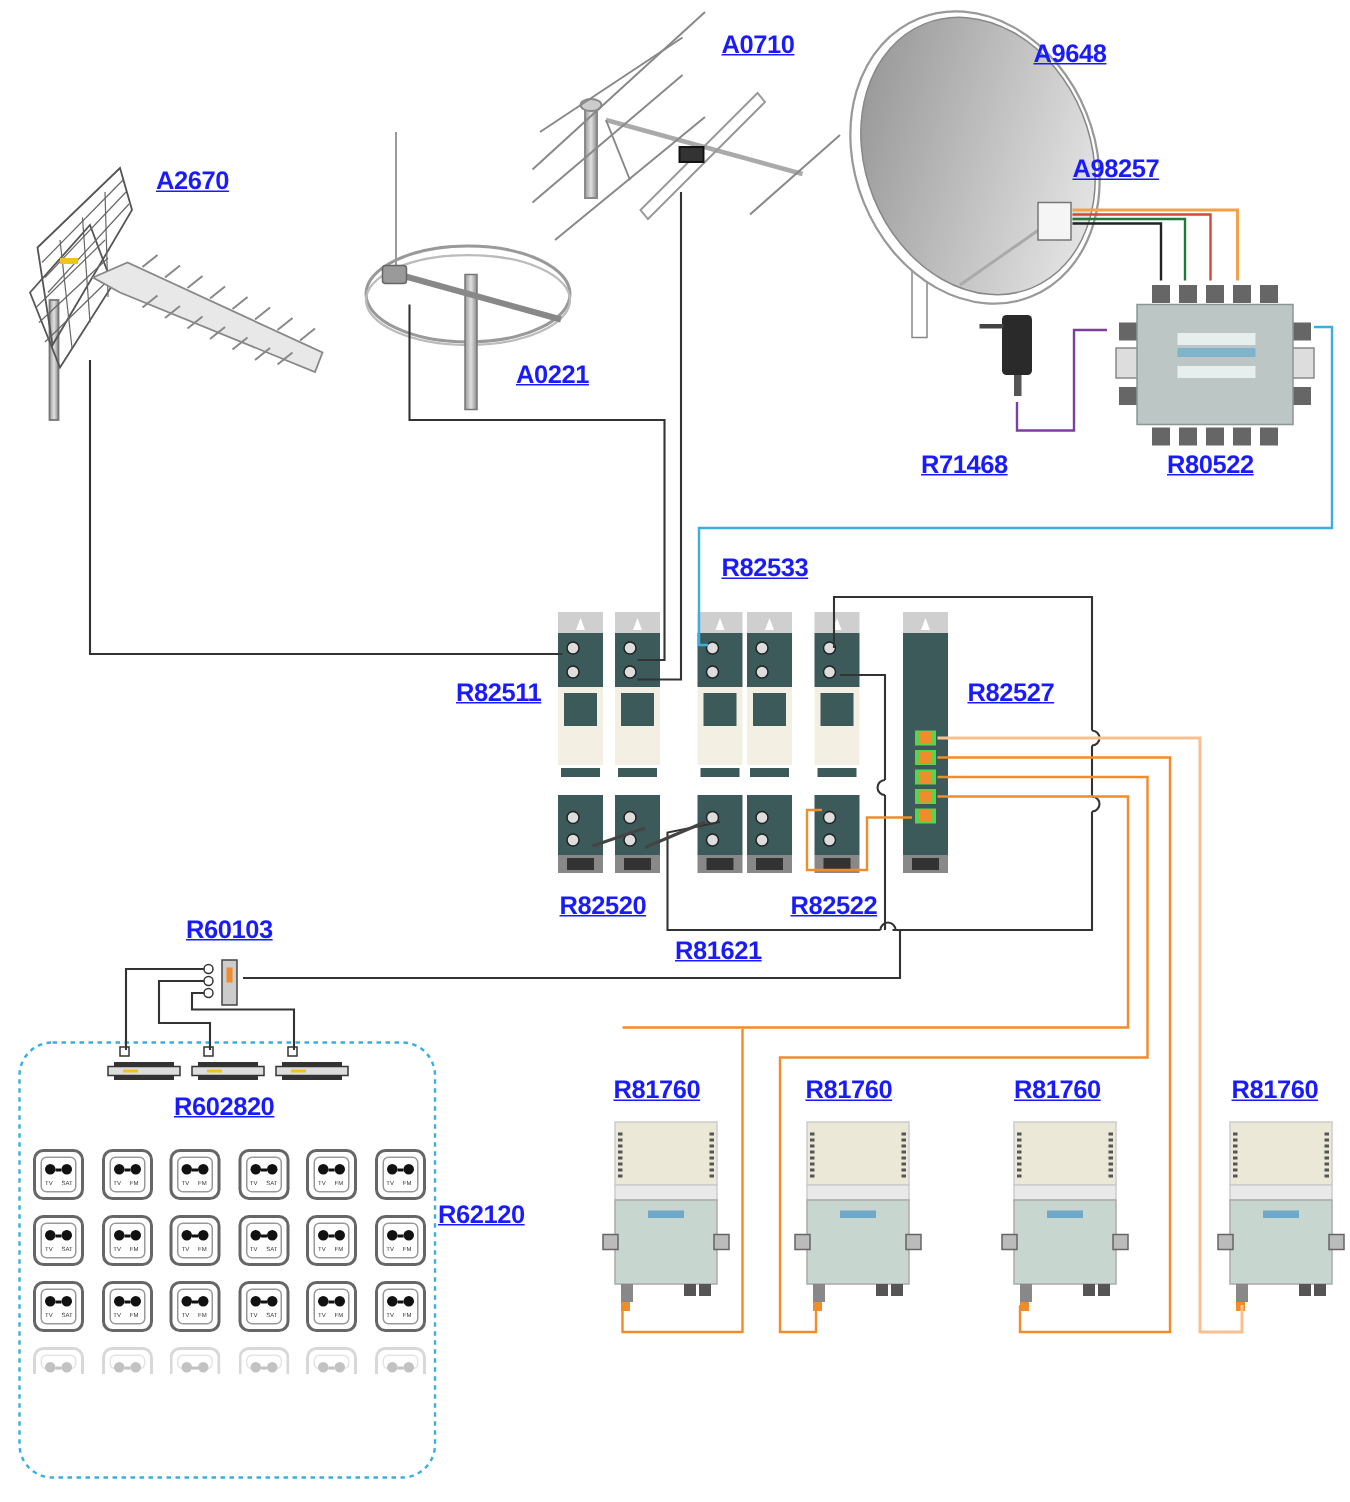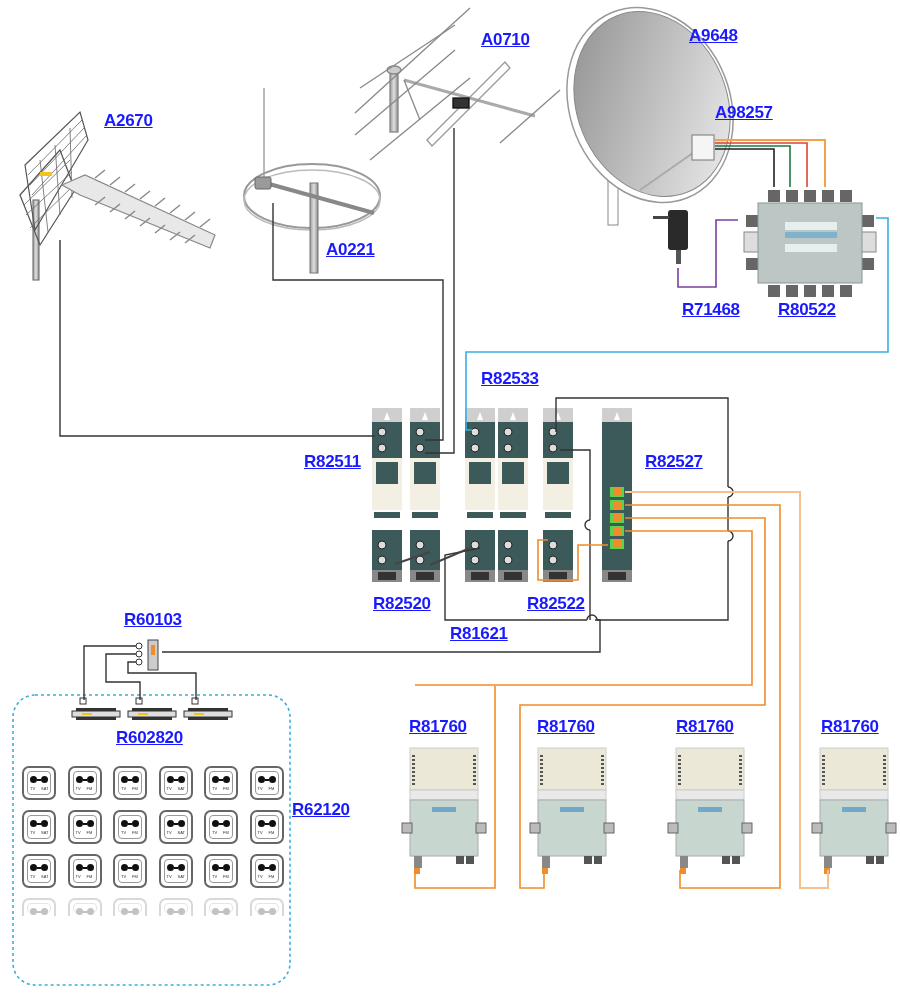--- a/index.html
+++ b/index.html
@@ -415,25 +415,25 @@
     <polyline points="520,688 520,688" stroke="#f08c2a"></polyline>
     <polyline points="495,686 495,888 415,888 415,870" stroke="#f08c2a" stroke-width="1.6"></polyline>
 
     <polyline points="136,646 84,646 84,700" stroke="#333"></polyline>
     <polyline points="136,654 106,654 106,682 140,682 140,700" stroke="#333"></polyline>
     <polyline points="136,662 128,662 128,673 196,673 196,700" stroke="#333"></polyline>
   </g>
 </svg>
 
 <a class="lbl" style="left:104px;top:111px">A2670</a>
-<a class="lbl" style="left:326px;top:240px">A0221</a>
-<a class="lbl" style="left:481px;top:30px">A0710</a>
+<a class="lbl" style="left:344px;top:240px">A0221</a>
+<a class="lbl" style="left:481px;top:20px">A0710</a>
 <a class="lbl" style="left:689px;top:26px">A9648</a>
 <a class="lbl" style="left:715px;top:103px">A98257</a>
-<a class="lbl" style="left:682px;top:300px">R71468</a>
+<a class="lbl" style="left:614px;top:300px">R71468</a>
 <a class="lbl" style="left:778px;top:300px">R80522</a>
 <a class="lbl" style="left:481px;top:369px">R82533</a>
 <a class="lbl" style="left:304px;top:452px">R82511</a>
 <a class="lbl" style="left:645px;top:452px">R82527</a>
 <a class="lbl" style="left:373px;top:594px">R82520</a>
 <a class="lbl" style="left:450px;top:624px">R81621</a>
 <a class="lbl" style="left:527px;top:594px">R82522</a>
 <a class="lbl" style="left:124px;top:610px">R60103</a>
 <a class="lbl" style="left:116px;top:728px">R602820</a>
 <a class="lbl" style="left:292px;top:800px">R62120</a>

